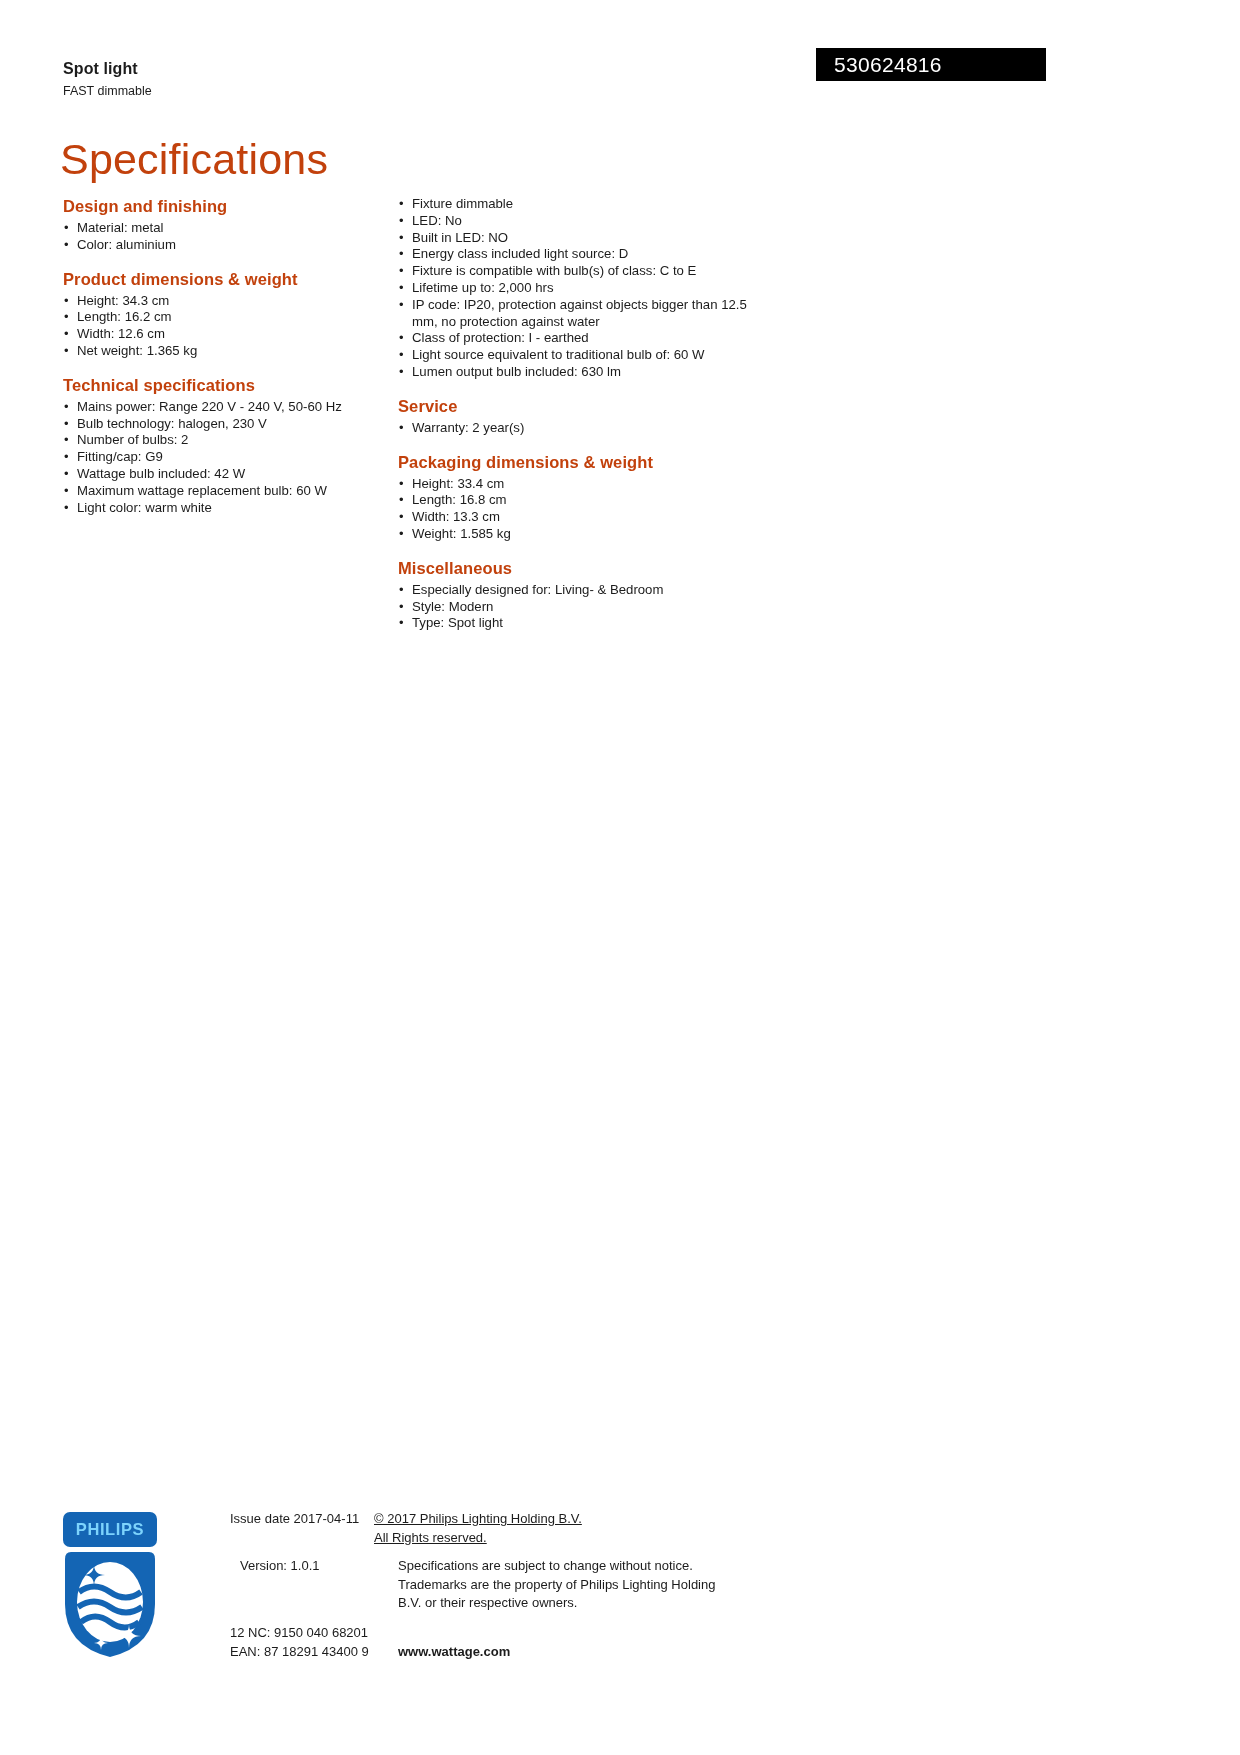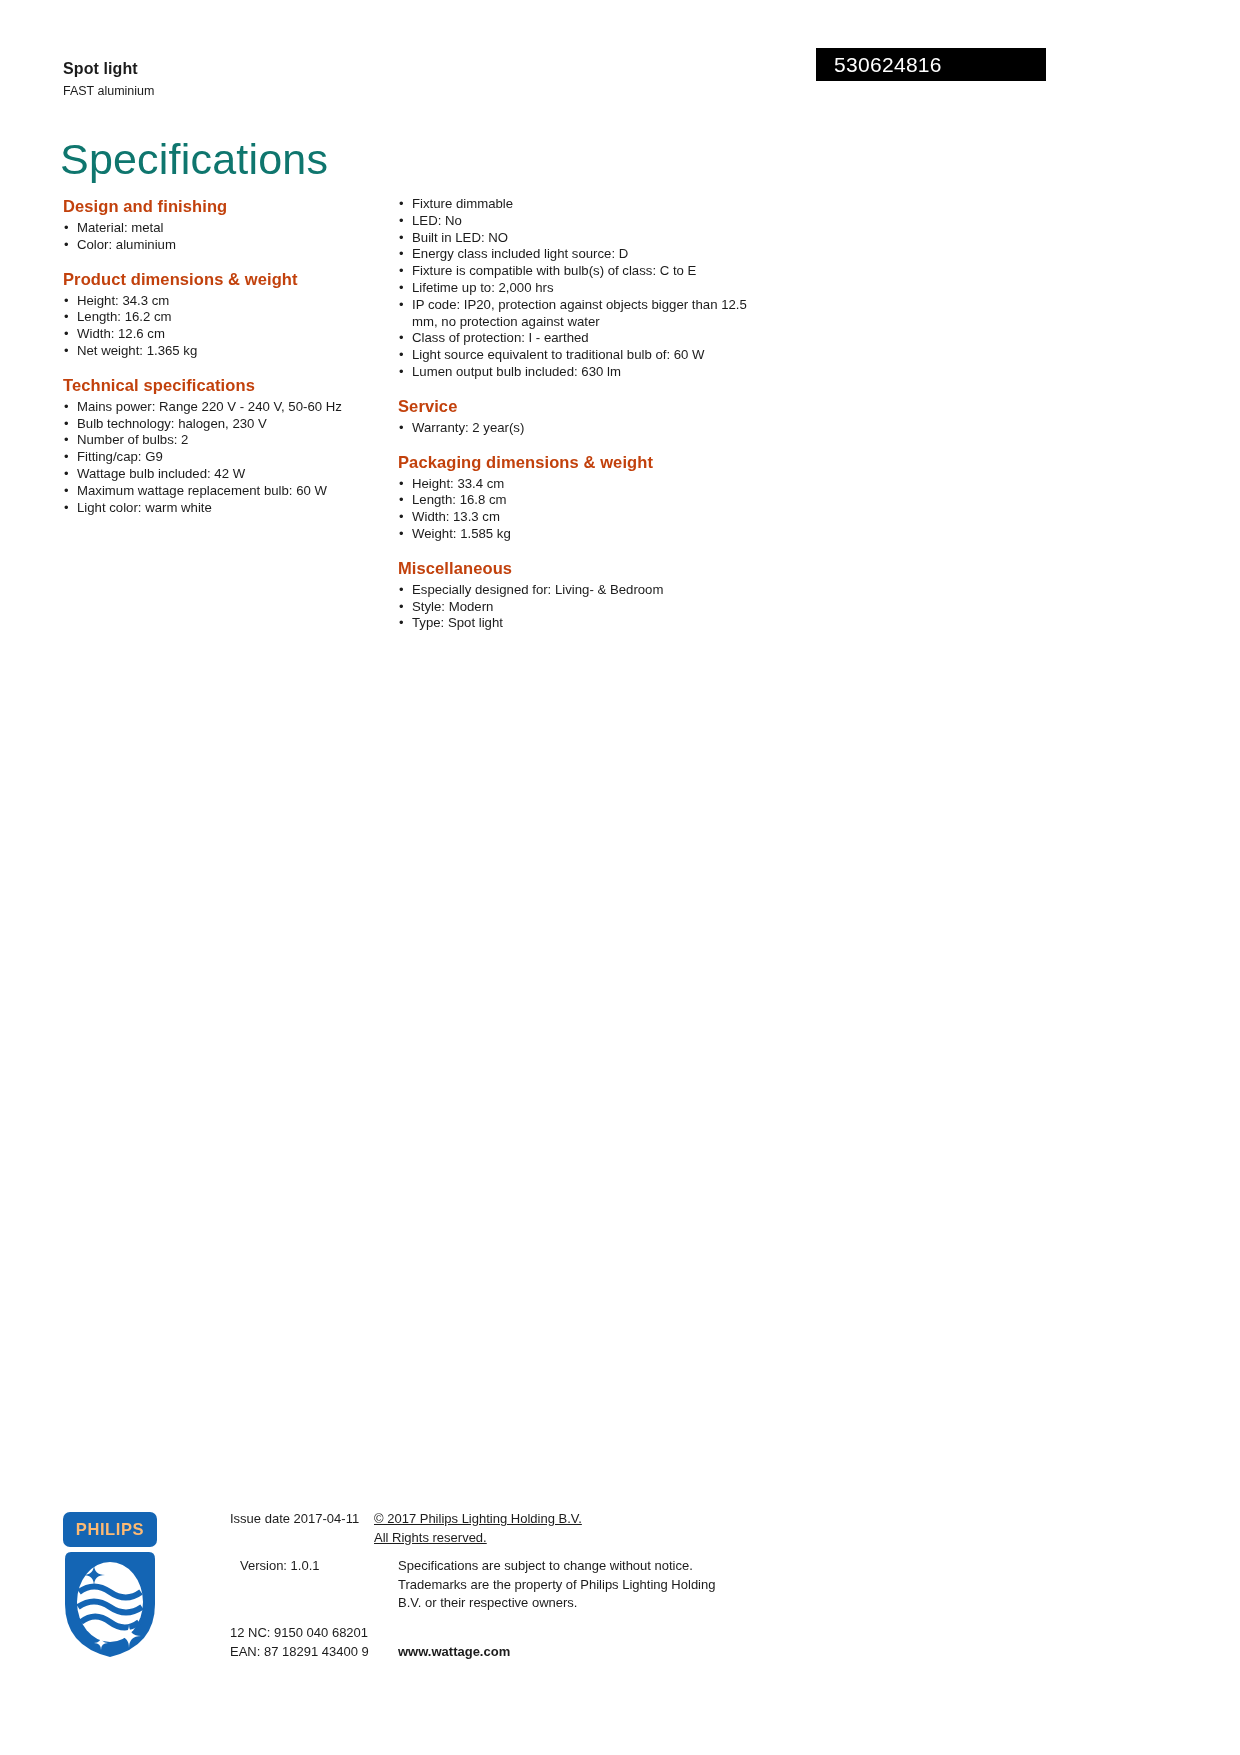--- a/index.html
+++ b/index.html
@@ -15,21 +15,21 @@
   
   .product-name{position:absolute;left:63px;top:60px;font-size:16px;font-weight:600;letter-spacing:.1px;}
   .product-family{position:absolute;left:63px;top:84px;font-size:12.5px;}
   .product-badge{
     position:absolute;left:816px;top:48px;width:230px;height:33px;
     background:#000;color:#ffffff;display:flex;align-items:center;
     padding-left:18px;box-sizing:border-box;font-size:21px;letter-spacing:.3px;
   }
   .doc-title{
     position:absolute;left:60px;top:106px;
-    font-size:43px;font-weight:300;color:#0f766e;letter-spacing:.2px;
+    font-size:43px;font-weight:300;color:#c2410c;letter-spacing:.2px;
   }
   
   .columns{
     position:absolute;left:63px;top:196px;width:1000px;
     display:flex;align-items:flex-start;
   }
   .col{box-sizing:border-box;}
   .col-left{width:335px;flex:0 0 335px;}
   .col-right{width:355px;flex:0 0 355px;}
   .spec-section h3{
@@ -44,39 +44,39 @@
   }
   .spec-section li::before{
     content:"•";position:absolute;left:1px;top:0;
     font-size:13px;color:#1c1c1c;
   }
   
   .logo{position:absolute;left:63px;top:1512px;width:94px;}
   .logo-wordmark{
     width:94px;height:35px;background:#1465b4;border-radius:7px;
     display:flex;align-items:center;justify-content:center;
-    color:#fdba74;font-weight:700;font-size:16.5px;letter-spacing:.6px;
+    color:#7dd3fc;font-weight:700;font-size:16.5px;letter-spacing:.6px;
   }
   .logo-shield{display:block;margin-top:3px;}
   .footer-text{position:absolute;font-size:13px;line-height:18.5px;}
   .f-issue{left:230px;top:1510px;}
   .f-version{left:230px;top:1557px;margin-left:10px;}
   .f-nc{left:230px;top:1624px;}
   .f-ean{left:230px;top:1643px;}
   .f-copy{left:374px;top:1510px;width:330px;text-decoration:underline;}
   .f-disclaimer{left:398px;top:1557px;width:322px;}
   .f-site{left:398px;top:1643px;font-weight:700;}
 </style>
 </head>
 <body>
 
 <div class="page">
 
   <div class="product-name">Spot light</div>
-  <div class="product-family">FAST aluminium</div>
+  <div class="product-family">FAST dimmable</div>
   <div class="product-badge">
     <span>530624816</span>
   </div>
   <h1 class="doc-title">Specifications</h1>
 
   <div class="columns">
     <div class="col col-left" id="col-left">
         <section class="spec-section">
           <h3>Design and finishing</h3>
           <ul>

